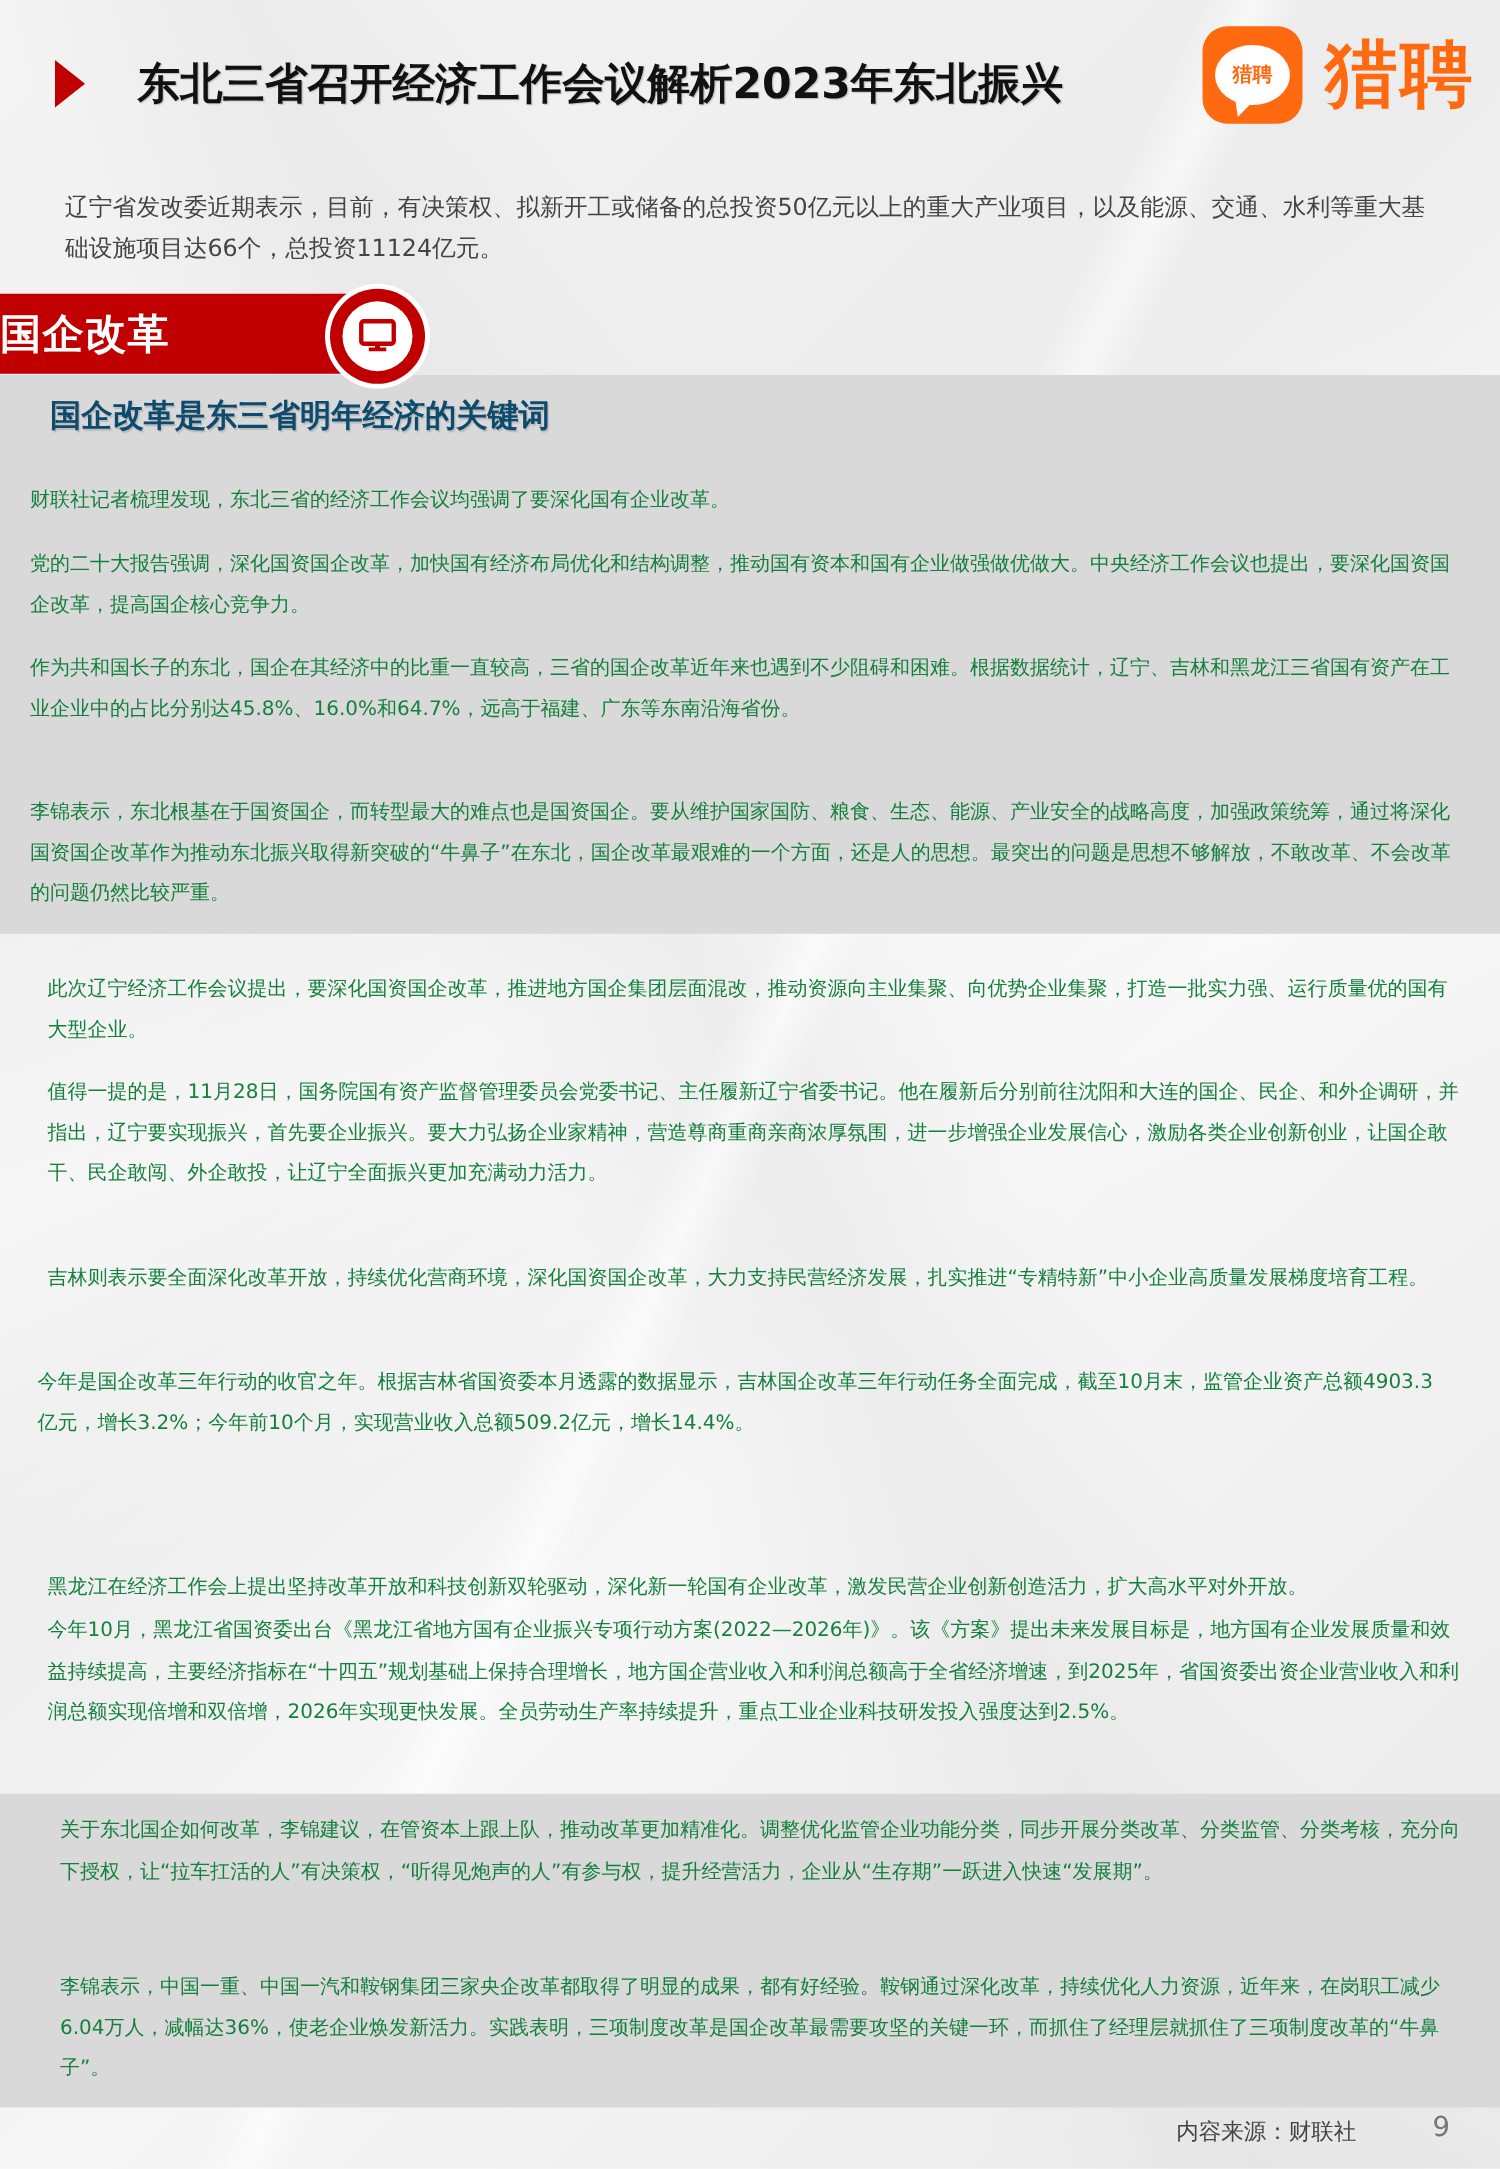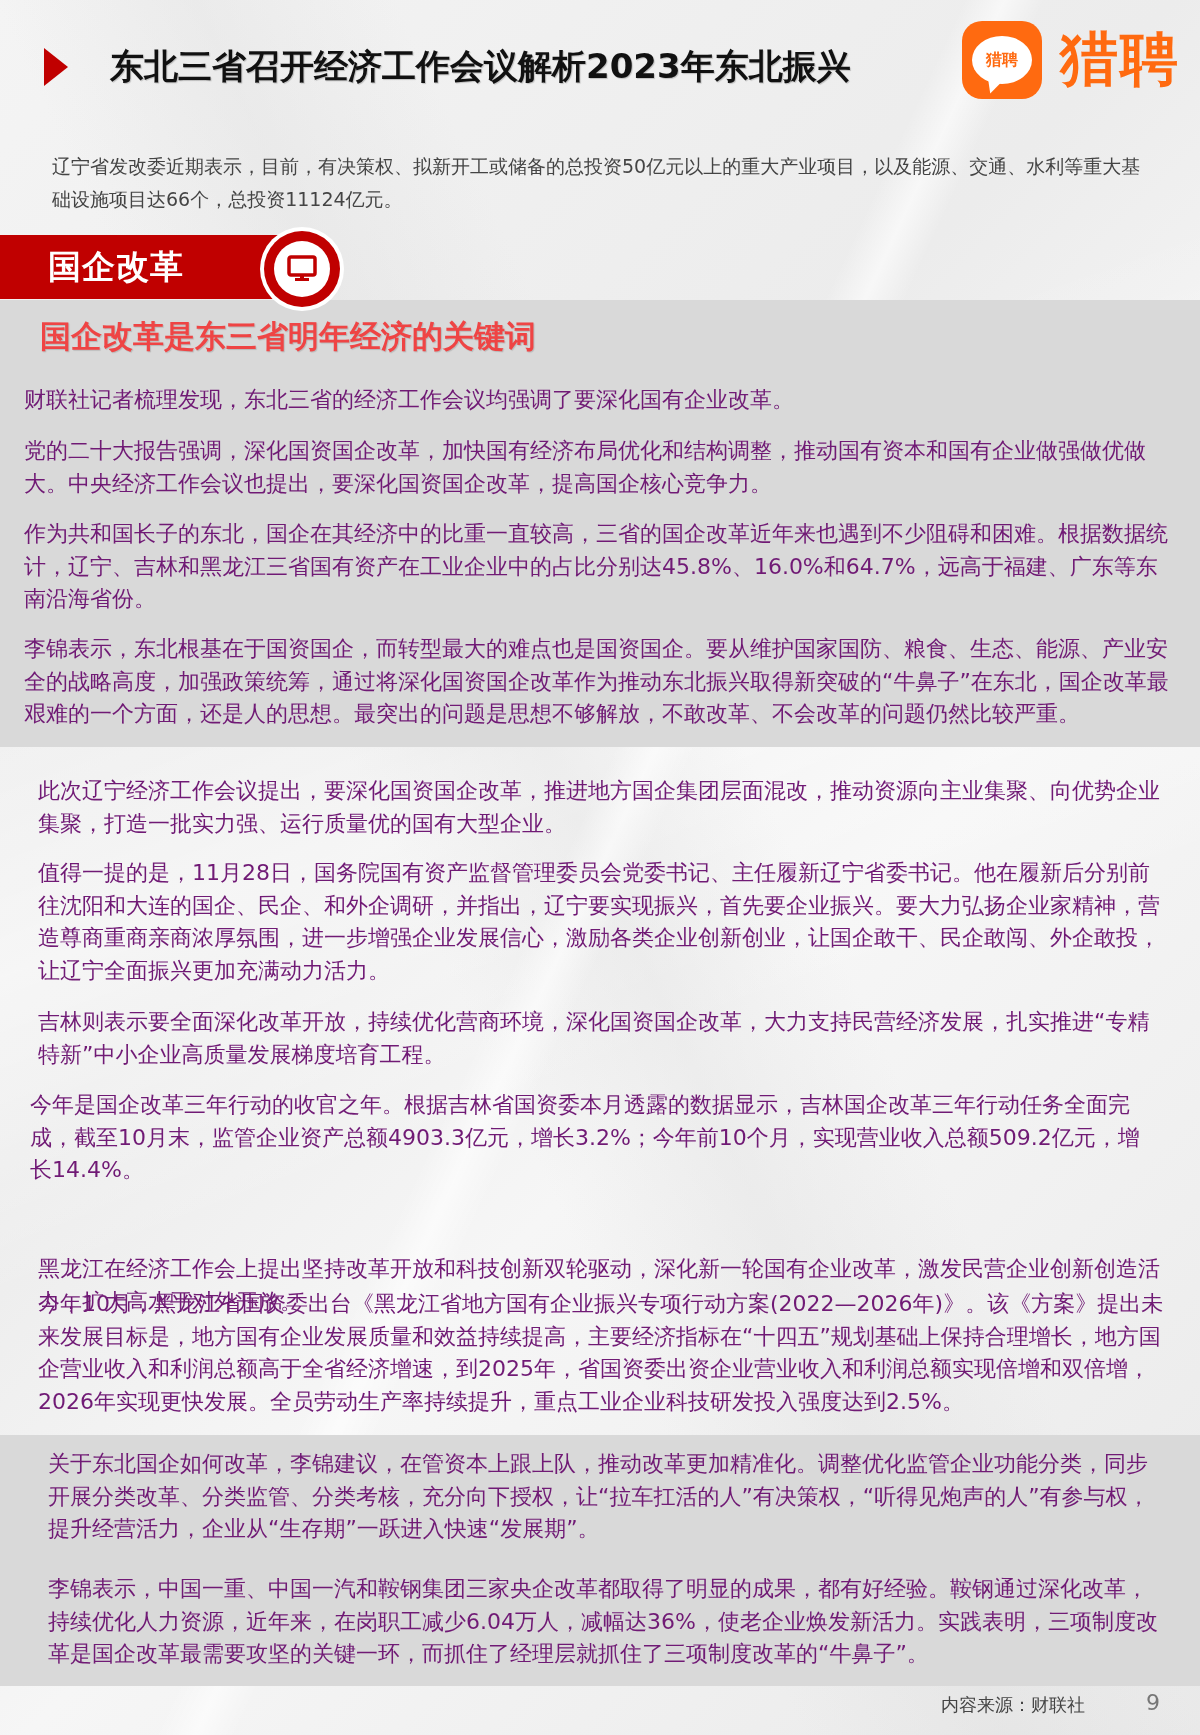--- a/index.html
+++ b/index.html
@@ -56,21 +56,21 @@
     margin-left: 18px; font-size: 58px; font-weight: bold; color: #ff6a10;
     letter-spacing: 2px;
   }
   .intro {
     position: absolute; left: 52px; top: 150px; width: 1100px;
     font-size: 19px; line-height: 33px; color: #444;
   }
   .section-bar {
     position: absolute; left: 0; top: 235px; width: 290px; height: 64px;
     background: #c00000;
-    display: flex; align-items: center; padding-left: 48px;
+    display: flex; align-items: center; 
   }
   .section-label {
     color: #fff; font-size: 33px; font-weight: bold; letter-spacing: 1px;
   }
   .section-circle {
     position: absolute; left: 260px; top: 227px; width: 84px; height: 84px;
     border-radius: 50%; background: #fff;
     display: flex; align-items: center; justify-content: center;
   }
   .section-circle-inner {
@@ -81,25 +81,25 @@
     width: 56px; height: 56px; border-radius: 50%; background: #fff;
     display: flex; align-items: center; justify-content: center;
   }
   .gray-panel {
     position: absolute; left: 0; width: 1200px; background: #d9d9d9;
   }
   .panel-1 { top: 300px; height: 447px; }
   .panel-2 { top: 1435px; height: 251px; }
   .subheading {
     position: absolute; left: 40px; top: 316px;
-    font-size: 31px; font-weight: bold; color: #ef4444;
+    font-size: 25px; font-weight: bold; color: #0c4a6e;
     text-shadow: 1px 1px 1px rgba(0,0,0,0.15);
   }
   .para {
-    position: absolute; font-size: 22px; line-height: 32.5px; color: #701a75;
+    position: absolute; font-size: 16px; line-height: 32.5px; color: #15803d;
   }
   .p1 { left: 24px; top: 384px; width: 1150px; }
   .p2 { left: 24px; top: 435px; width: 1150px; }
   .p3 { left: 24px; top: 518px; width: 1150px; }
   .p4 { left: 24px; top: 633px; width: 1150px; }
   .p5 { left: 38px; top: 775px; width: 1130px; }
   .p6 { left: 38px; top: 857px; width: 1130px; }
   .p7 { left: 38px; top: 1006px; width: 1130px; }
   .p8 { left: 30px; top: 1089px; width: 1130px; }
   .p9 { left: 38px; top: 1205px; width: 1130px; margin-top: 48px; }

